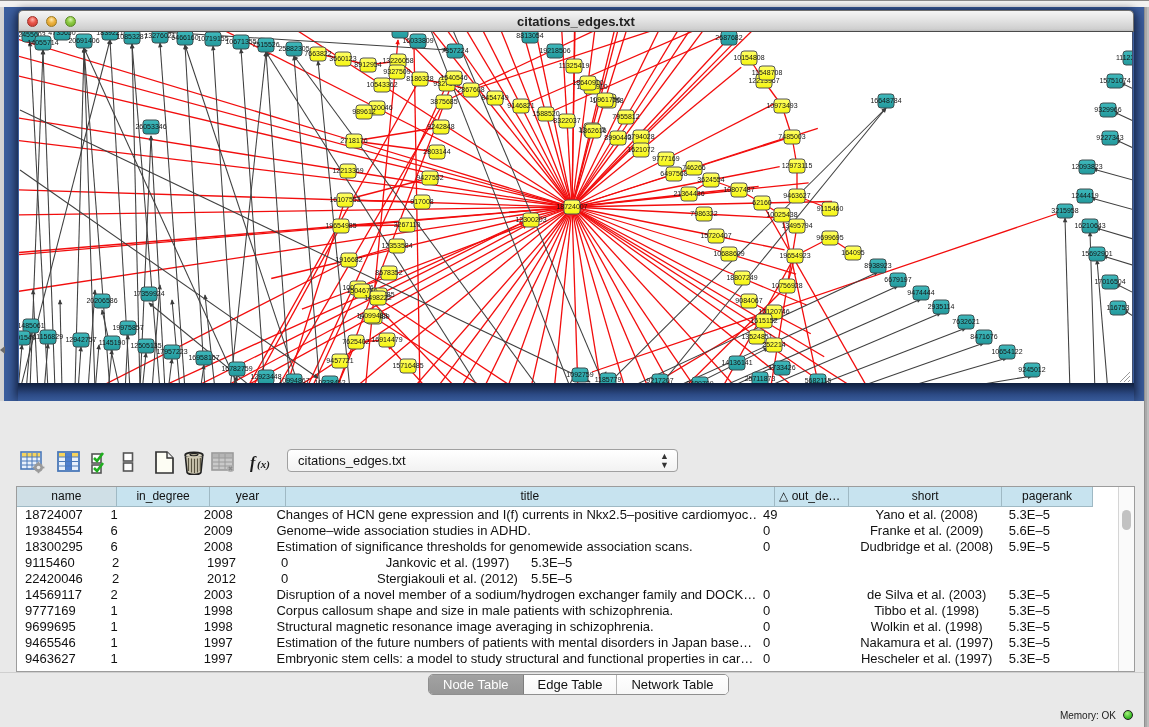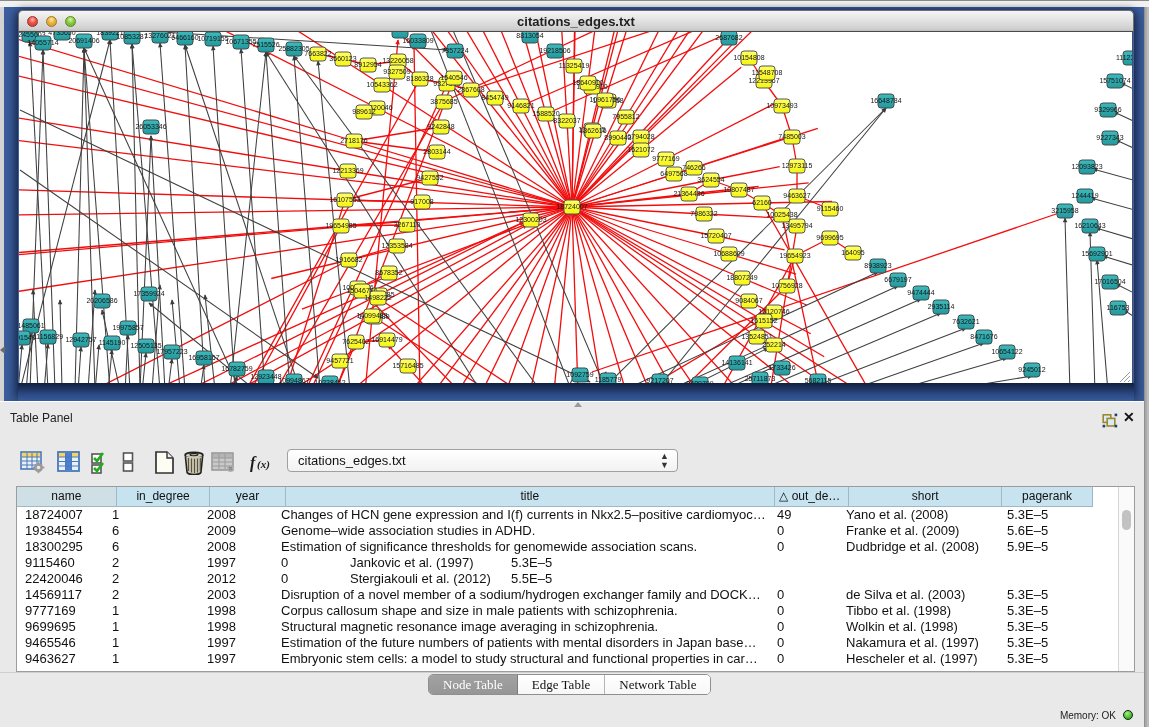--- a/index.html
+++ b/index.html
@@ -48,27 +48,27 @@
 .thead .h5 { width:155px; }
 .thead .h6 { width:92px; }
 .tbody { position:absolute; left:0; top:20px; width:1076px; font-size:13px; color:#111; }
 .tr { display:flex; height:16px; line-height:16px; white-space:nowrap; }
 .tr div { overflow:hidden; }
 .c0 { width:87px; padding-left:8px; }
 .c1 { width:95px; padding-left:8px; }
 .c2 { width:76px; padding-left:8px; }
 .c3 { width:496px; padding-left:6px; }
 .c4 { width:75px; padding-left:6px; }
-.c5 { width:155px; text-align:left; }
+.c5 { width:155px; text-align:center;margin-left:20px; }
 .c6 { width:92px; padding-left:6px; }
 .vsb { position:absolute; right:0; top:0; width:16px; height:184px; background:#fafafa; border-left:1px solid #d5d5d5; }
 .vsb .thumb { position:absolute; left:3px; top:23px; width:9px; height:20px; background:#c2c2c2; border-radius:5px; }
 
 .tabs { position:absolute; left:428px; top:674px; height:21px; display:flex; border:1px solid #8f8f8f; border-radius:5px; overflow:hidden; background:#fff; }
-.tab { height:36px; line-height:19px; font-size:13px; padding:0 14px; color:#111; background:linear-gradient(#ffffff,#f0f0f0); border-right:1px solid #b5b5b5;font-family:Liberation Serif, serif; }
+.tab { height:36px; line-height:19px; font-size:13px; padding:0 14px; color:#111; background:linear-gradient(#ffffff,#f0f0f0); border-right:1px solid #b5b5b5; }
 .tab.sel { background:linear-gradient(#a2a2a2,#8b8b8b); color:#fff; border-right:1px solid #7d7d7d; }
 .tab:last-child { border-right:none; }
 .divline { position:absolute; left:0; top:672px; width:1149px; height:1px; background:#cfcfcf; }
 .mem { position:absolute; right:33px; top:710px; font-size:10px; color:#222; }
 .memdot { position:absolute; right:16px; top:710px; width:10px; height:10px; border-radius:50%;
   background:radial-gradient(circle at 40% 30%, #a8f07e, #3fbf2a 60%, #2e9c1d); border:1.5px solid #1c1c1c; }
 </style></head>
 <body>
 <div class="topstrip"></div>
 <div class="desktop">
@@ -642,32 +642,20 @@
     <svg class="grip" width="14" height="14" style="right:3px;bottom:10px;position:absolute">
       <path d="M13 3L3 13M13 7L7 13M13 11L11 13" stroke="#9a9a9a" stroke-width="1"></path>
     </svg>
   </div>
 </div>
 <div class="rightbar">
     <div class="inner"></div>
   </div>
 <div style="position:absolute;left:0px;top:346px;width:0;height:0;border-top:4px solid transparent;border-bottom:4px solid transparent;border-right:5px solid #6a6a6a;z-index:60"></div>
 <div class="panel">
-  <div class="phead">
-    <div class="cap"></div>
-    <div class="lbl">Table Panel</div>
-    <div class="ficon"><svg width="16" height="15" viewBox="0 0 16 15">
-<rect x="1.2" y="1.8" width="7.6" height="7.6" fill="#dce8f8" stroke="#9a8a28" stroke-width="1.6"></rect>
-<rect x="5.2" y="5.4" width="7.6" height="7.6" fill="#dce8f8" stroke="#9a8a28" stroke-width="1.6"></rect>
-<rect x="12.6" y="0.6" width="2.6" height="2.6" fill="#1c3f6e"></rect>
-<rect x="0.6" y="11.8" width="2.6" height="2.6" fill="#1c3f6e"></rect>
-<rect x="12.6" y="11.8" width="2.6" height="2.6" fill="#1c3f6e"></rect>
-        </svg></div>
-    <div class="xicon">✕</div>
-  </div>
   <div class="toolbar">
     <span class="ti" style="left:4px"><svg width="25" height="24" viewBox="0 0 25 24">
 <rect x="1" y="2" width="20" height="17" fill="#e8f0fb" stroke="#4a78b8" stroke-width="1.6"></rect>
 <rect x="2" y="3" width="18" height="4" fill="#f7d45c"></rect>
 <path d="M2 7h18M2 11h18M2 15h18M7 3v16M12 3v16M17 3v16" stroke="#4a78b8" stroke-width="1"></path>
 <g fill="#9a9a9a">
             <circle cx="18.5" cy="17.5" r="4.5"></circle>
             <circle cx="18.5" cy="17.5" r="1.8" fill="#e8e8e8"></circle>
 <rect x="17.6" y="11.8" width="1.8" height="2.4"></rect>
             <rect x="17.6" y="21" width="1.8" height="2.2"></rect>

